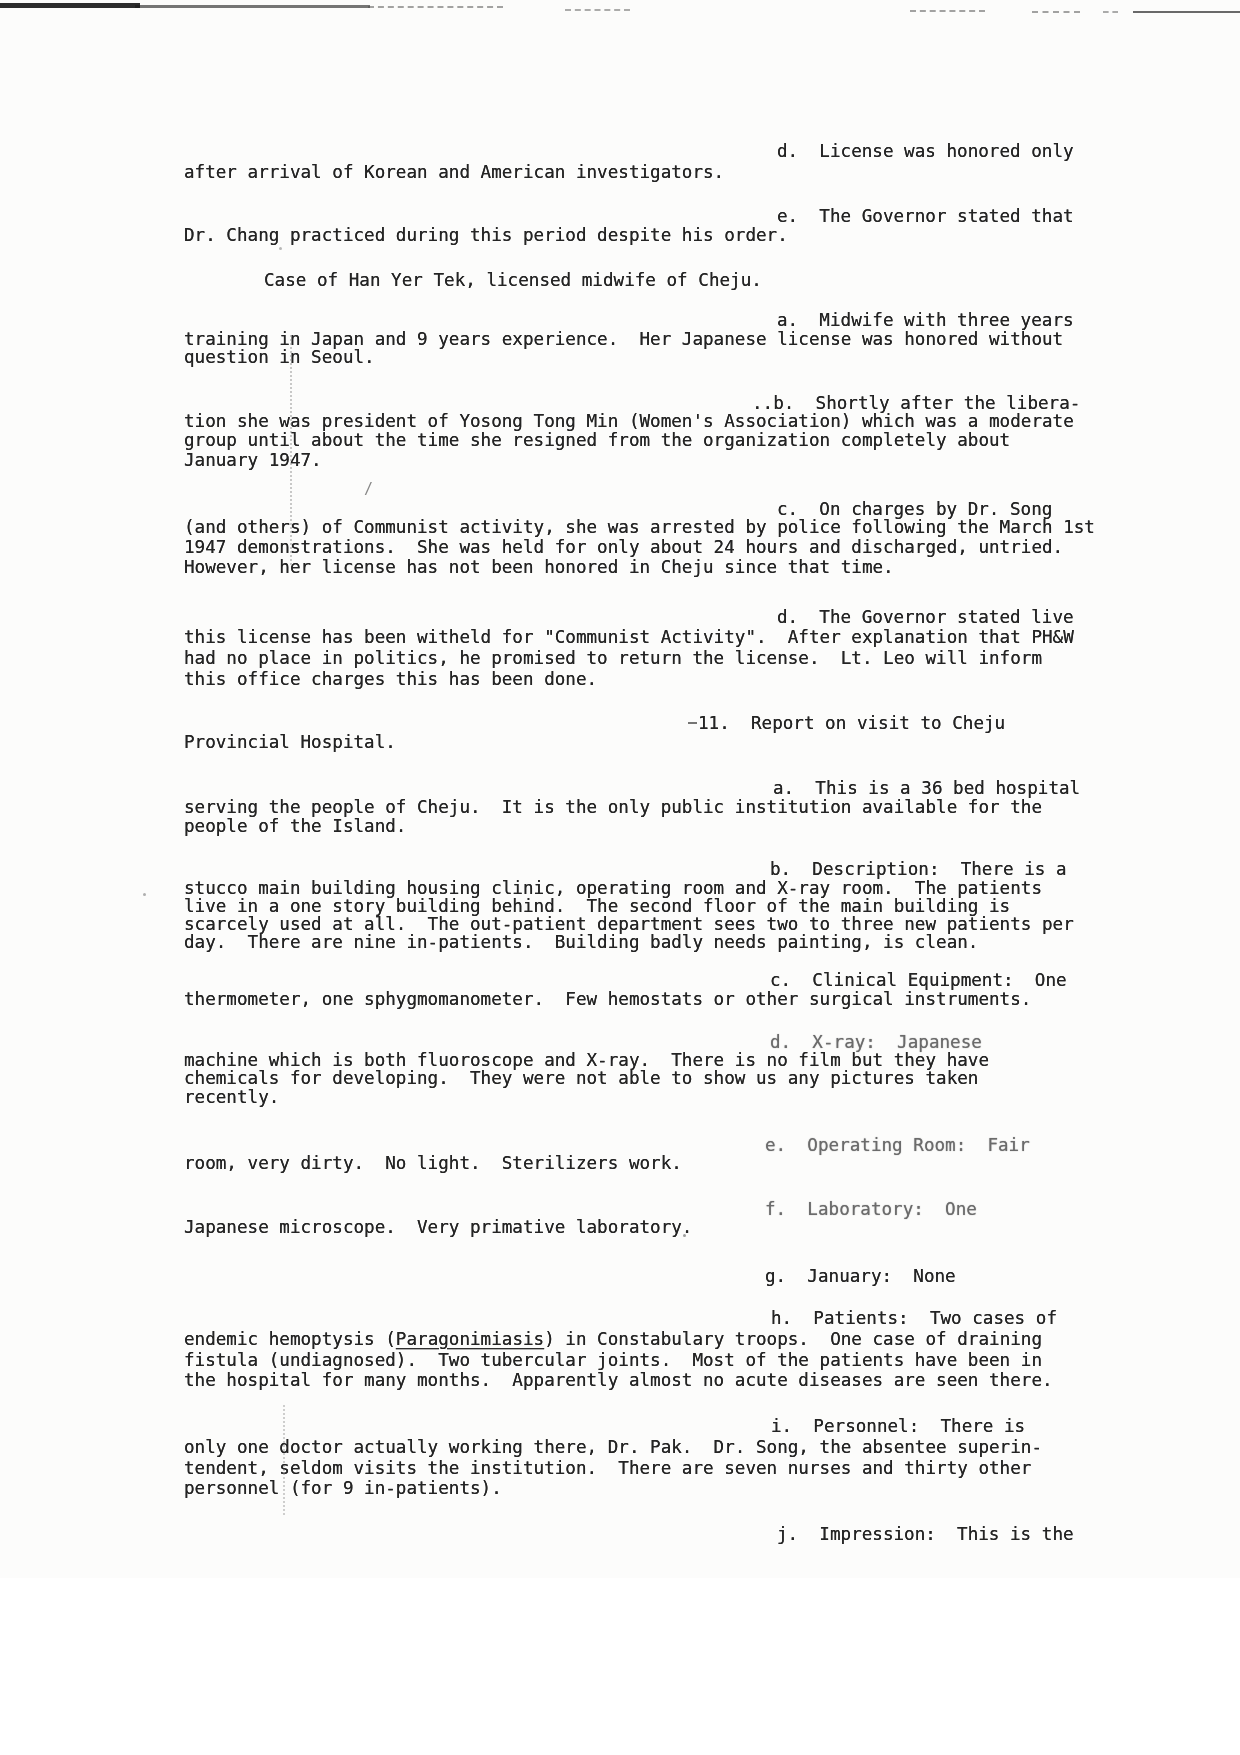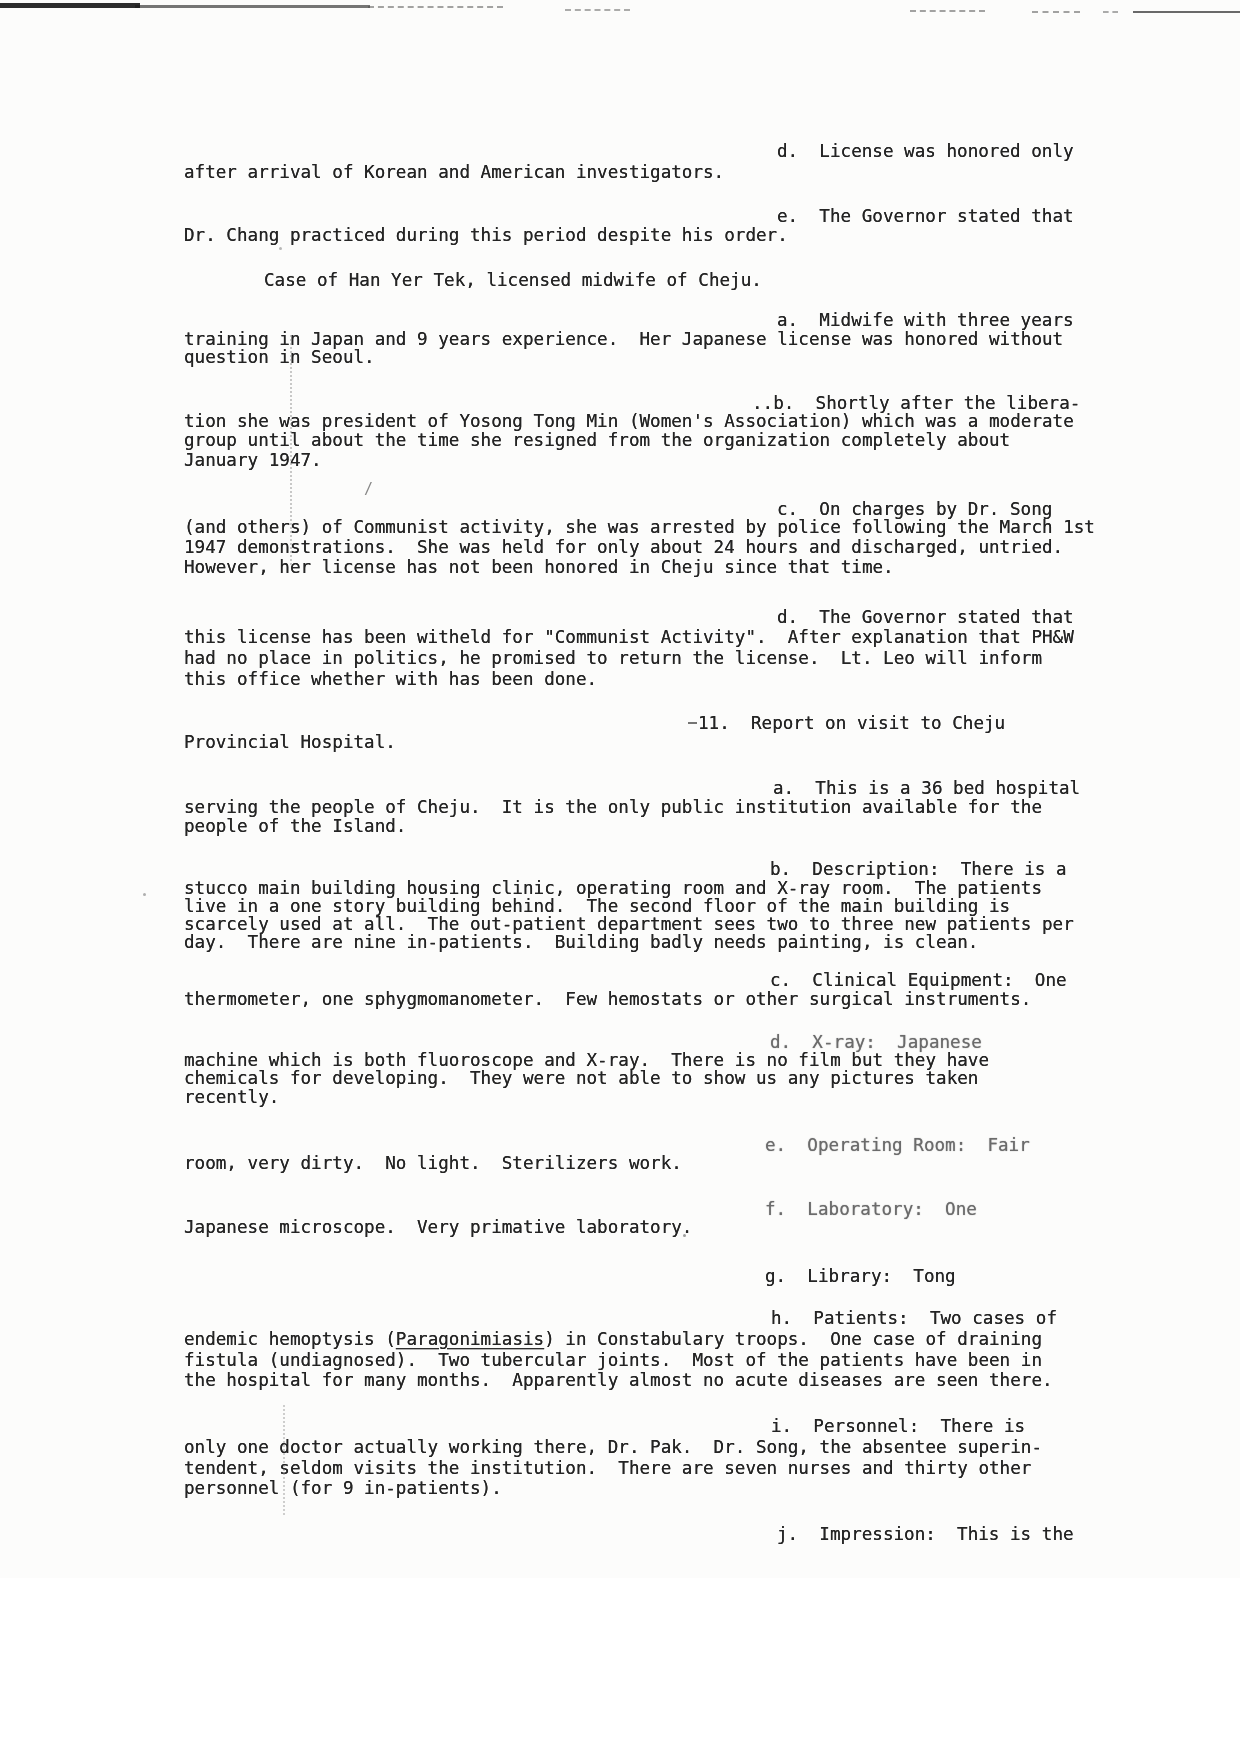--- a/index.html
+++ b/index.html
@@ -68,45 +68,45 @@
       <div class="tline" style="left: 184px; top: 340px;">training in Japan and 9 years experience.  Her Japanese license was honored without</div>
       <div class="tline" style="left: 184px; top: 358px;">question in Seoul.</div>
       <div class="tline" style="left: 752px; top: 404px;">..b.  Shortly after the libera-</div>
       <div class="tline" style="left: 184px; top: 422px;">tion she was president of Yosong Tong Min (Women's Association) which was a moderate</div>
       <div class="tline" style="left: 184px; top: 441px;">group until about the time she resigned from the organization completely about</div>
       <div class="tline" style="left: 184px; top: 461px;">January 1947.</div>
       <div class="tline" style="left: 777px; top: 510px; text-align: right;">c.  On charges by Dr. Song</div>
       <div class="tline" style="left: 184px; top: 528px;">(and others) of Communist activity, she was arrested by police following the March 1st</div>
       <div class="tline" style="left: 184px; top: 548px;">1947 demonstrations.  She was held for only about 24 hours and discharged, untried.</div>
       <div class="tline" style="left: 184px; top: 568px;">However, her license has not been honored in Cheju since that time.</div>
-      <div class="tline" style="left: 777px; top: 618px;">d.  The Governor stated that</div>
+      <div class="tline" style="left: 777px; top: 618px;">d.  The Governor stated live</div>
       <div class="tline" style="left: 184px; top: 638px;">this license has been witheld for "Communist Activity".  After explanation that PH&amp;W</div>
       <div class="tline" style="left: 184px; top: 659px;">had no place in politics, he promised to return the license.  Lt. Leo will inform</div>
-      <div class="tline" style="left: 184px; top: 680px;">this office whether with has been done.</div>
+      <div class="tline" style="left: 184px; top: 680px;">this office charges this has been done.</div>
       <div class="tline" style="left: 698px; top: 724px;">11.  Report on visit to Cheju</div>
       <div class="tline" style="left: 184px; top: 743px;">Provincial Hospital.</div>
       <div class="tline" style="left: 773px; top: 789px;">a.  This is a 36 bed hospital</div>
       <div class="tline" style="left: 184px; top: 808px;">serving the people of Cheju.  It is the only public institution available for the</div>
       <div class="tline" style="left: 184px; top: 827px;">people of the Island.</div>
       <div class="tline" style="left: 770px; top: 870px;">b.  Description:  There is a</div>
       <div class="tline" style="left: 184px; top: 889px;">stucco main building housing clinic, operating room and X-ray room.  The patients</div>
       <div class="tline" style="left: 184px; top: 907px;">live in a one story building behind.  The second floor of the main building is</div>
       <div class="tline" style="left: 184px; top: 925px;">scarcely used at all.  The out-patient department sees two to three new patients per</div>
       <div class="tline" style="left: 184px; top: 943px;">day.  There are nine in-patients.  Building badly needs painting, is clean.</div>
       <div class="tline" style="left: 770px; top: 981px;">c.  Clinical Equipment:  One</div>
       <div class="tline" style="left: 184px; top: 1000px;">thermometer, one sphygmomanometer.  Few hemostats or other surgical instruments.</div>
       <div class="tline faint" style="left: 770px; top: 1043px;">d.  X-ray:  Japanese</div>
       <div class="tline" style="left: 184px; top: 1061px;">machine which is both fluoroscope and X-ray.  There is no film but they have</div>
       <div class="tline" style="left: 184px; top: 1079px;">chemicals for developing.  They were not able to show us any pictures taken</div>
       <div class="tline" style="left: 184px; top: 1098px;">recently.</div>
       <div class="tline faint" style="left: 765px; top: 1146px;">e.  Operating Room:  Fair</div>
       <div class="tline" style="left: 184px; top: 1164px;">room, very dirty.  No light.  Sterilizers work.</div>
       <div class="tline faint" style="left: 765px; top: 1210px;">f.  Laboratory:  One</div>
       <div class="tline" style="left: 184px; top: 1228px;">Japanese microscope.  Very primative laboratory.</div>
-      <div class="tline" style="left: 765px; top: 1277px;">g.  Library:  Tong</div>
+      <div class="tline" style="left: 765px; top: 1277px;">g.  January:  None</div>
       <div class="tline" style="left: 771px; top: 1319px;">h.  Patients:  Two cases of</div>
       <div class="tline" style="left: 184px; top: 1340px;"><span>endemic hemoptysis (</span><span class="u">Paragonimiasis</span><span>) in Constabulary troops.  One case of draining</span></div>
       <div class="tline" style="left: 184px; top: 1361px;">fistula (undiagnosed).  Two tubercular joints.  Most of the patients have been in</div>
       <div class="tline" style="left: 184px; top: 1381px;">the hospital for many months.  Apparently almost no acute diseases are seen there.</div>
       <div class="tline" style="left: 771px; top: 1427px;">i.  Personnel:  There is</div>
       <div class="tline" style="left: 184px; top: 1448px;">only one doctor actually working there, Dr. Pak.  Dr. Song, the absentee superin-</div>
       <div class="tline" style="left: 184px; top: 1469px;">tendent, seldom visits the institution.  There are seven nurses and thirty other</div>
       <div class="tline" style="left: 184px; top: 1489px;">personnel (for 9 in-patients).</div>
       <div class="tline" style="left: 777px; top: 1535px;">j.  Impression:  This is the</div>
     </div>

